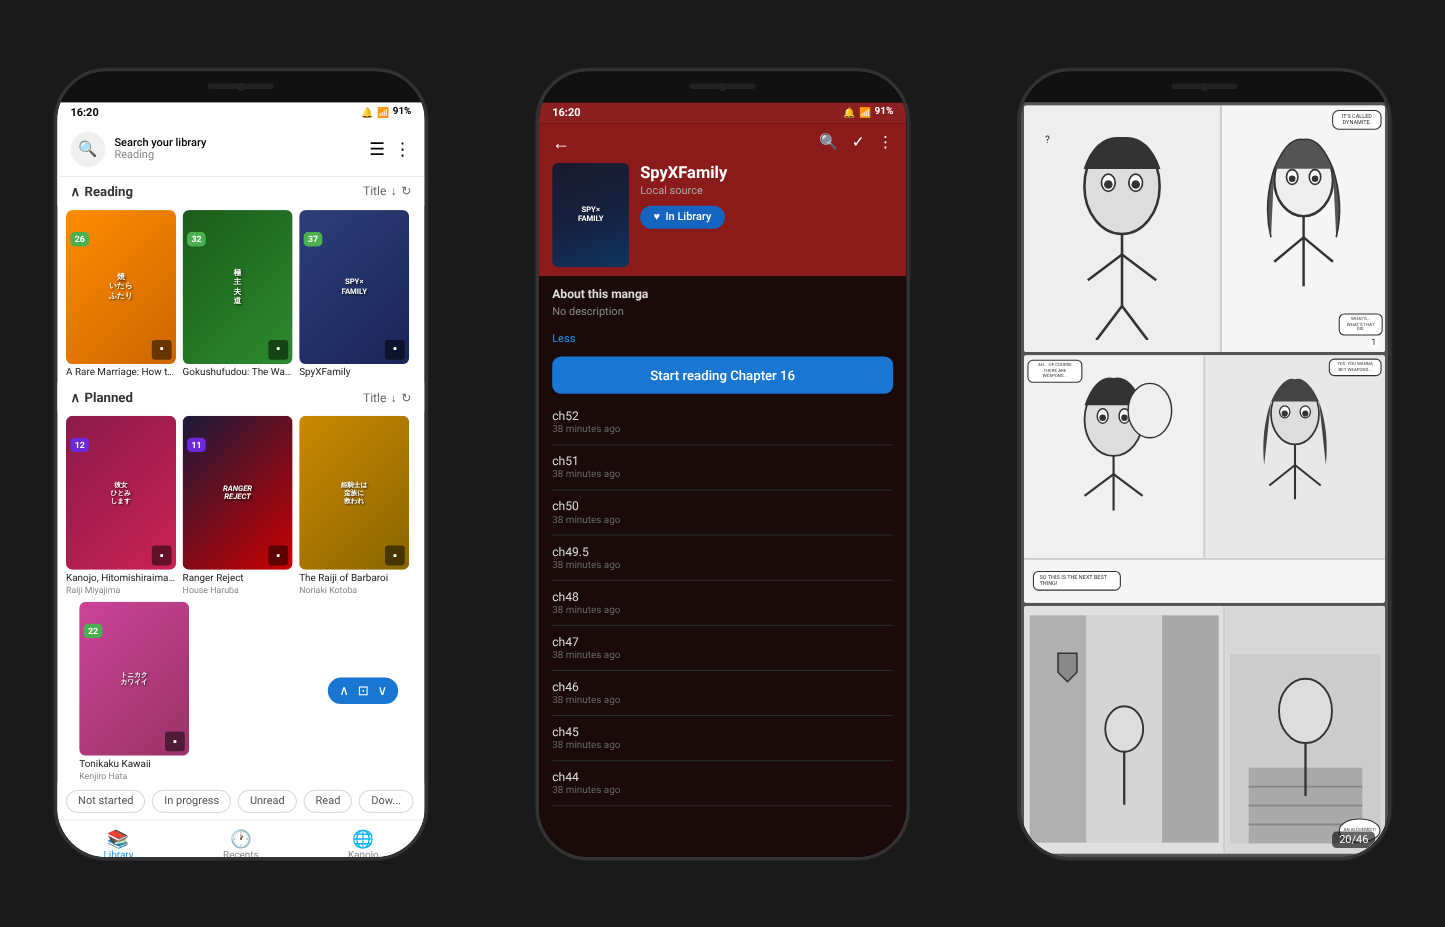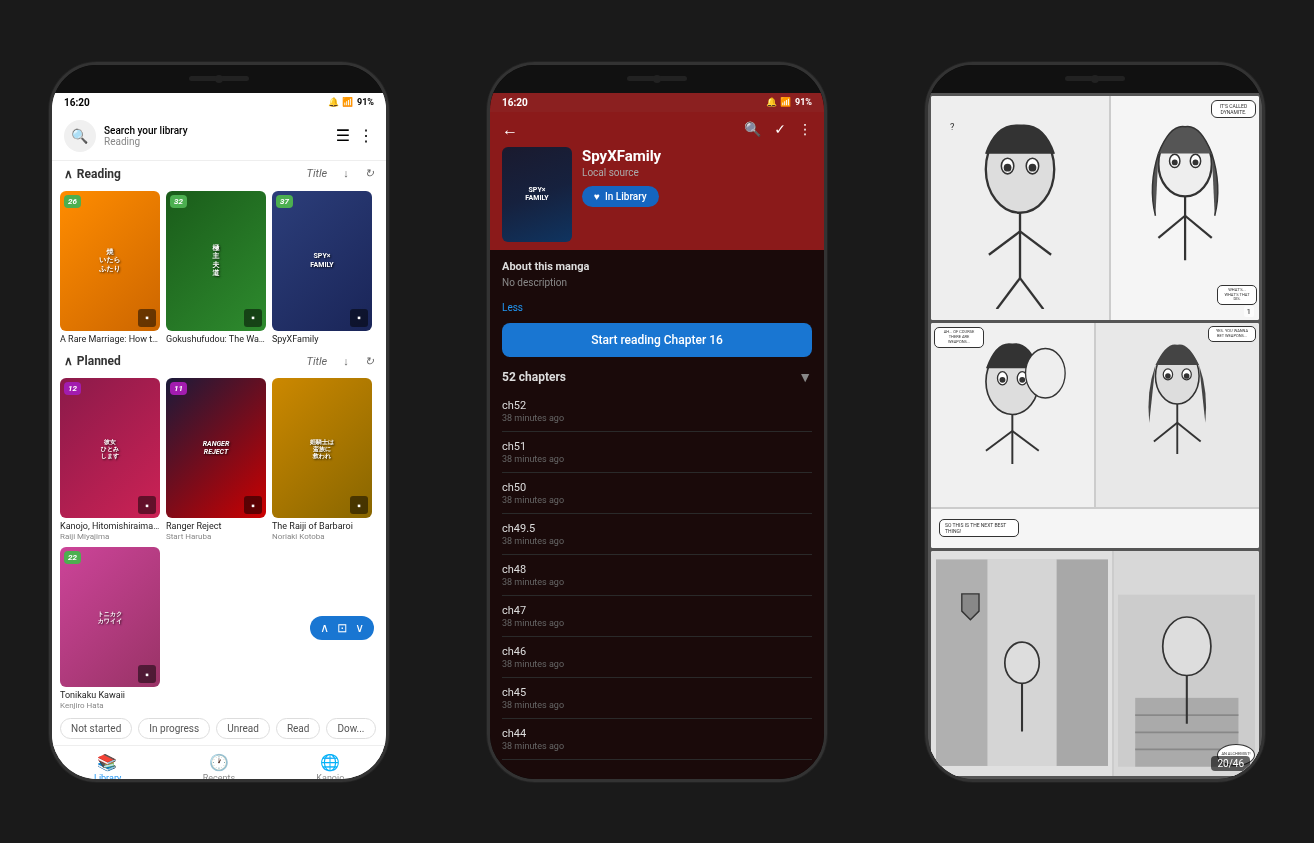--- a/index.html
+++ b/index.html
@@ -107,21 +107,21 @@
       justify-content: space-between;
       background: #fff;
       flex-shrink: 0;
     }
     .section-title {
       font-size: 12px;
       font-weight: bold;
       color: #333;
       display: flex; align-items: center; gap: 4px;
     }
-    .section-actions { display: flex; align-items: flex-end; gap: 16px; font-size: 11px; color: #666; font-style: italic; }
+    .section-actions { display: flex; align-items: flex-end; gap: 4px; font-size: 11px; color: #666; }
 
     
     .manga-grid {
       padding: 4px 8px;
       display: flex;
       gap: 6px;
       flex-shrink: 0;
       overflow: hidden;
     }
     .manga-item {
@@ -135,30 +135,29 @@
       border-radius: 6px;
       overflow: hidden;
       position: relative;
     }
     .manga-cover-img {
       width: 100%; height: 100%;
       object-fit: cover;
     }
     .manga-badge {
       position: absolute;
-      top: 4px; left: 4px;
+      top: 20px; left: 4px;
       background: #4CAF50;
       color: #fff;
       font-size: 8px;
       font-weight: bold;
       padding: 2px 4px;
       border-radius: 4px;
-      font-style: italic;
-    }
-    .manga-badge.blue { background: #a21caf; }
+    }
+    .manga-badge.blue { background: #6d28d9; }
     .manga-read-icon {
       position: absolute;
       bottom: 4px; right: 4px;
       width: 18px; height: 18px;
       background: rgba(0,0,0,0.5);
       border-radius: 3px;
       display: flex; align-items: center; justify-content: center;
       font-size: 10px; color: #fff;
     }
     .manga-title {
@@ -447,35 +446,35 @@
       </div>
       <div class="manga-item">
         <div class="manga-cover">
           <div class="manga-cover-img cover-5" style="display:flex;align-items:center;justify-content:center;">
             <div class="cover-label" style="font-size:7px;">RANGER<br>REJECT</div>
           </div>
           <div class="manga-badge blue">11</div>
           <div class="manga-read-icon">▪</div>
         </div>
         <div class="manga-title">Ranger Reject</div>
-        <div class="manga-author">Start Haruba</div>
+        <div class="manga-author">House Haruba</div>
       </div>
       <div class="manga-item">
         <div class="manga-cover">
           <div class="manga-cover-img cover-6" style="display:flex;align-items:center;justify-content:center;">
             <div class="cover-label" style="font-size:6px;">姫騎士は<br>蛮族に<br>救われ</div>
           </div>
           <div class="manga-read-icon">▪</div>
         </div>
         <div class="manga-title">The Raiji of Barbaroi</div>
         <div class="manga-author">Noriaki Kotoba</div>
       </div>
     </div>
 
-    <div style="padding:2px 8px;display:flex;align-items:center;gap:6px;flex-shrink:0;position:relative;">
+    <div style="padding:2px 20px;display:flex;align-items:center;gap:6px;flex-shrink:0;position:relative;">
       <div class="manga-item" style="width:100px;">
         <div class="manga-cover">
           <div class="manga-cover-img cover-7" style="display:flex;align-items:center;justify-content:center;">
             <div class="cover-label" style="font-size:6px;">トニカク<br>カワイイ</div>
           </div>
           <div class="manga-badge">22</div>
           <div class="manga-read-icon">▪</div>
         </div>
         <div class="manga-title">Tonikaku Kawaii</div>
         <div class="manga-author">Kenjiro Hata</div>
@@ -557,24 +556,20 @@
     </div>
 
     <div class="about-section">
       <div class="about-title">About this manga</div>
       <div class="about-text">No description</div>
     </div>
     <div class="less-link">Less</div>
 
     <div class="start-reading-btn">Start reading Chapter 16</div>
 
-    <div class="chapters-header">
-      <span class="chapters-count">52 chapters</span>
-      <span class="filter-icon">▼</span>
-    </div>
 
     <div class="chapter-list">
       <div class="chapter-item">
         <div class="chapter-name">ch52</div>
         <div class="chapter-time">38 minutes ago</div>
       </div>
       <div class="chapter-item">
         <div class="chapter-name">ch51</div>
         <div class="chapter-time">38 minutes ago</div>
       </div>

